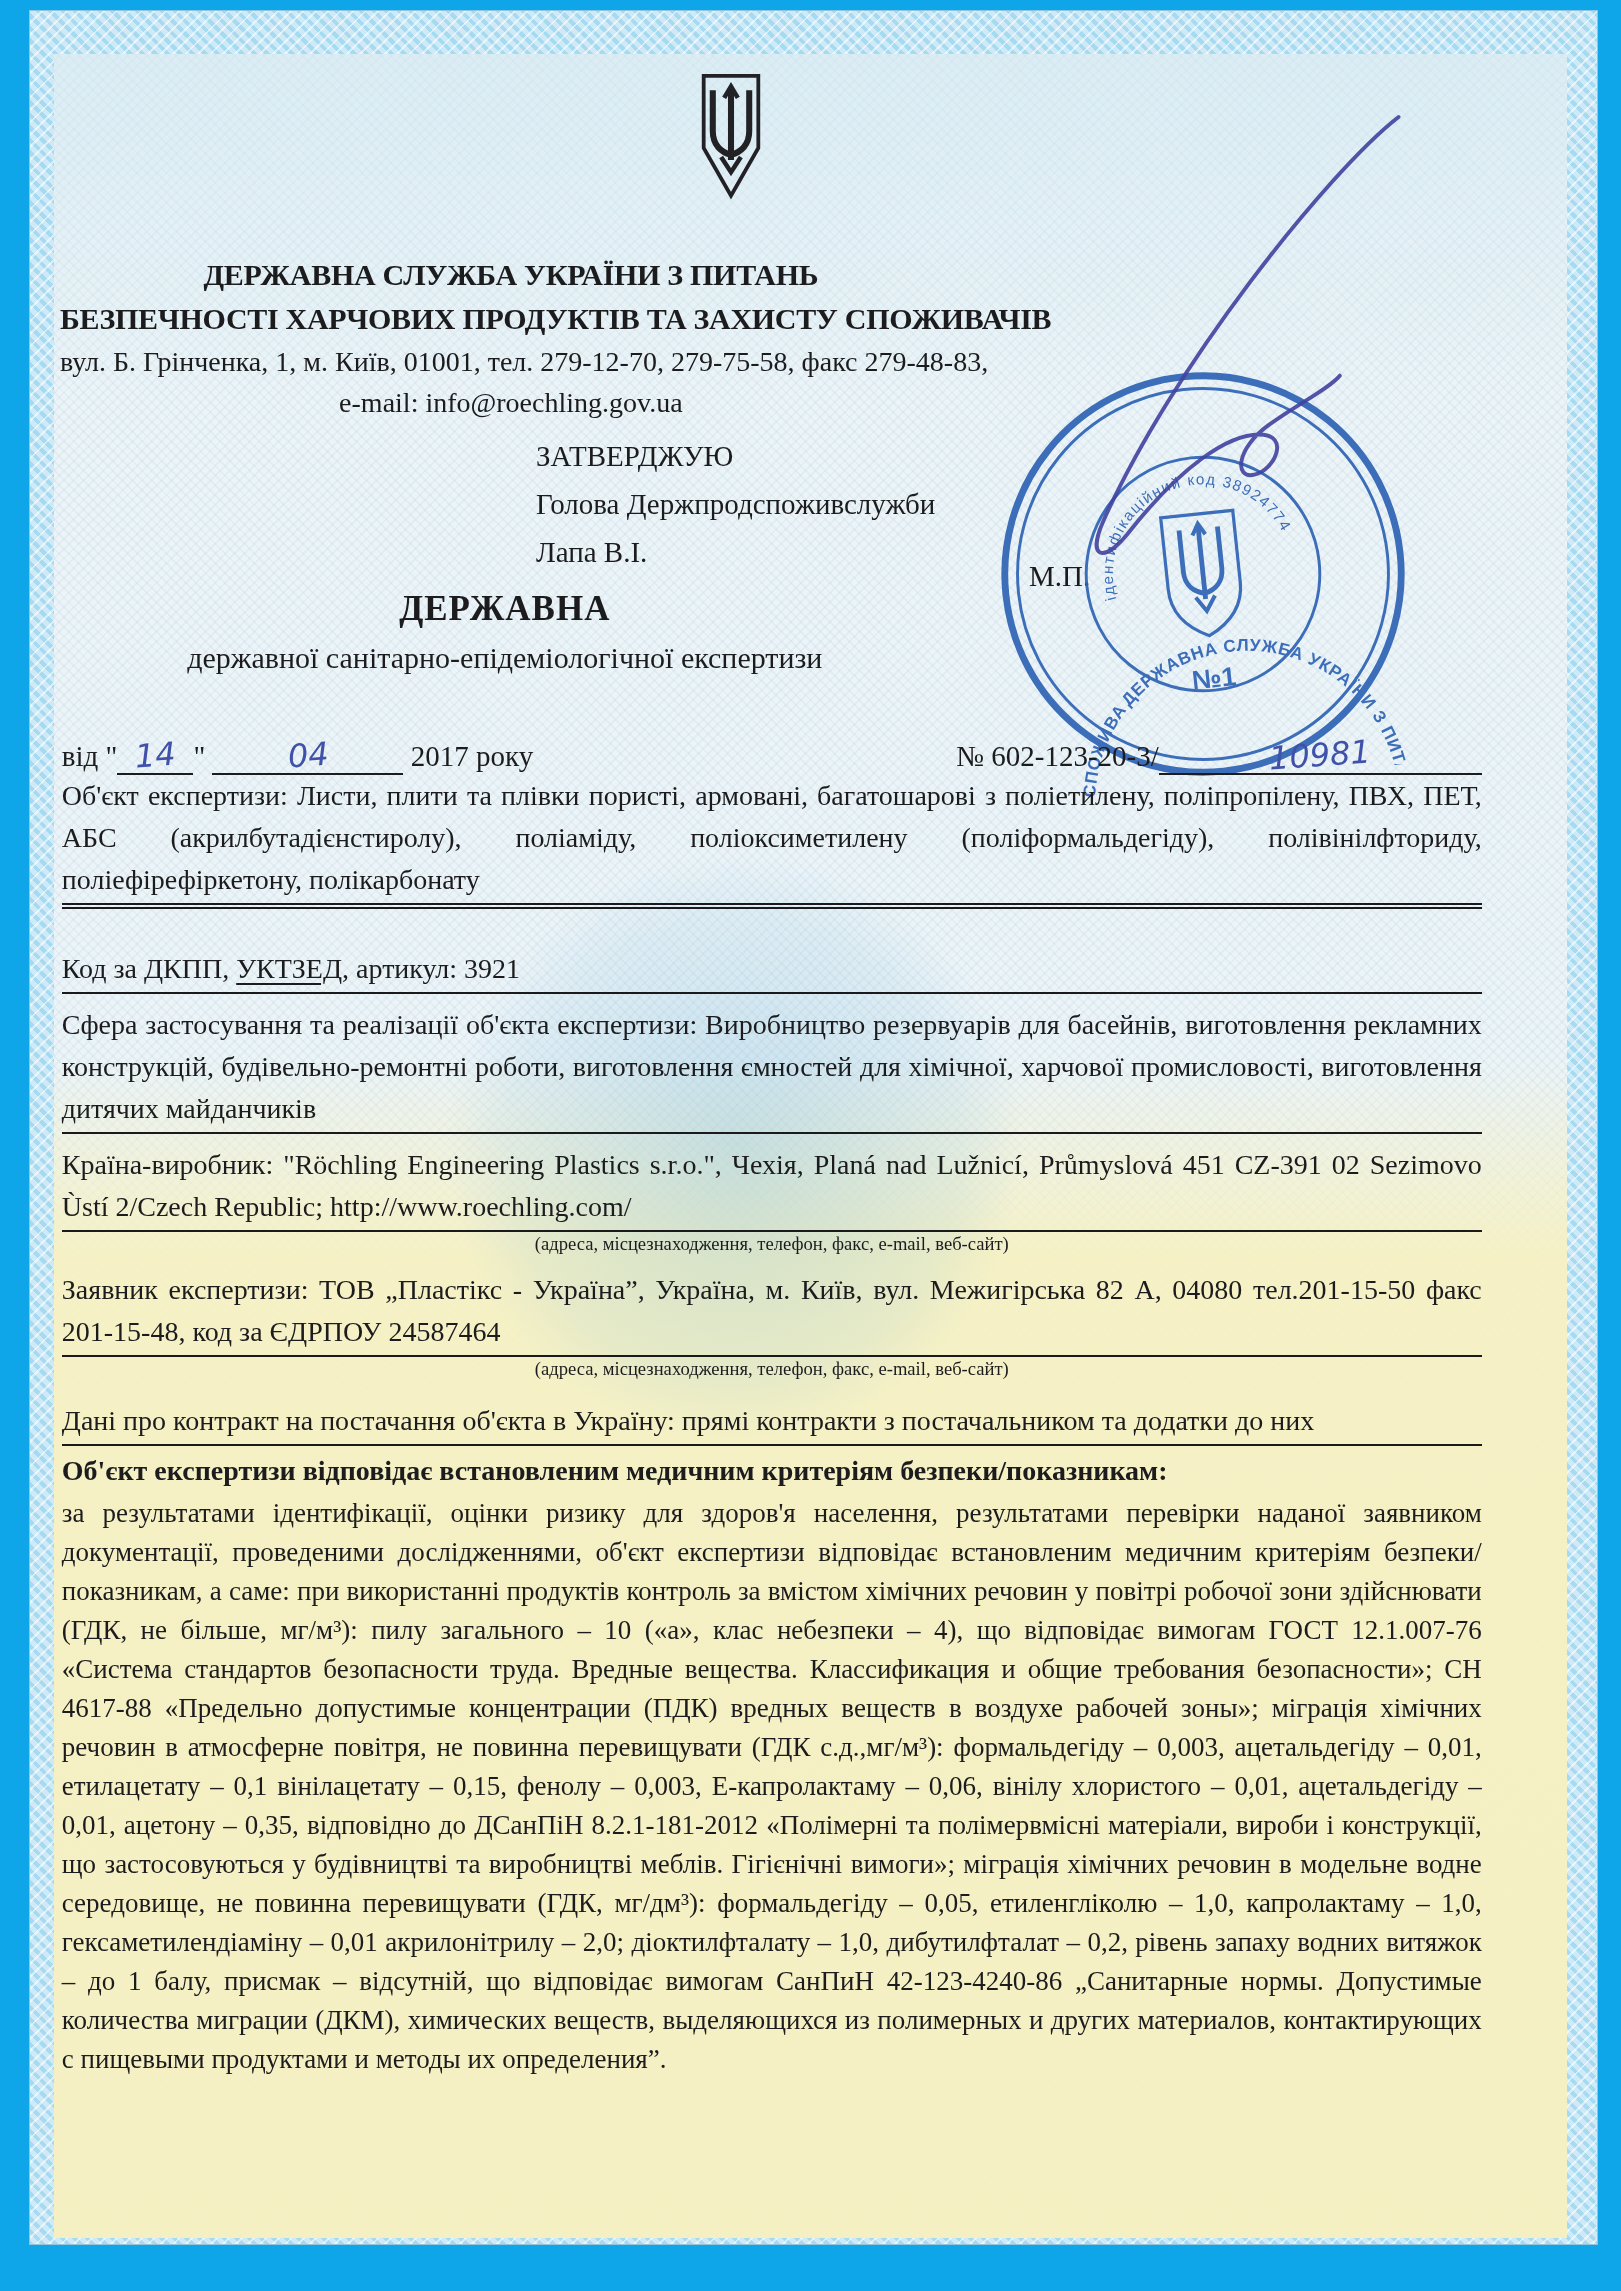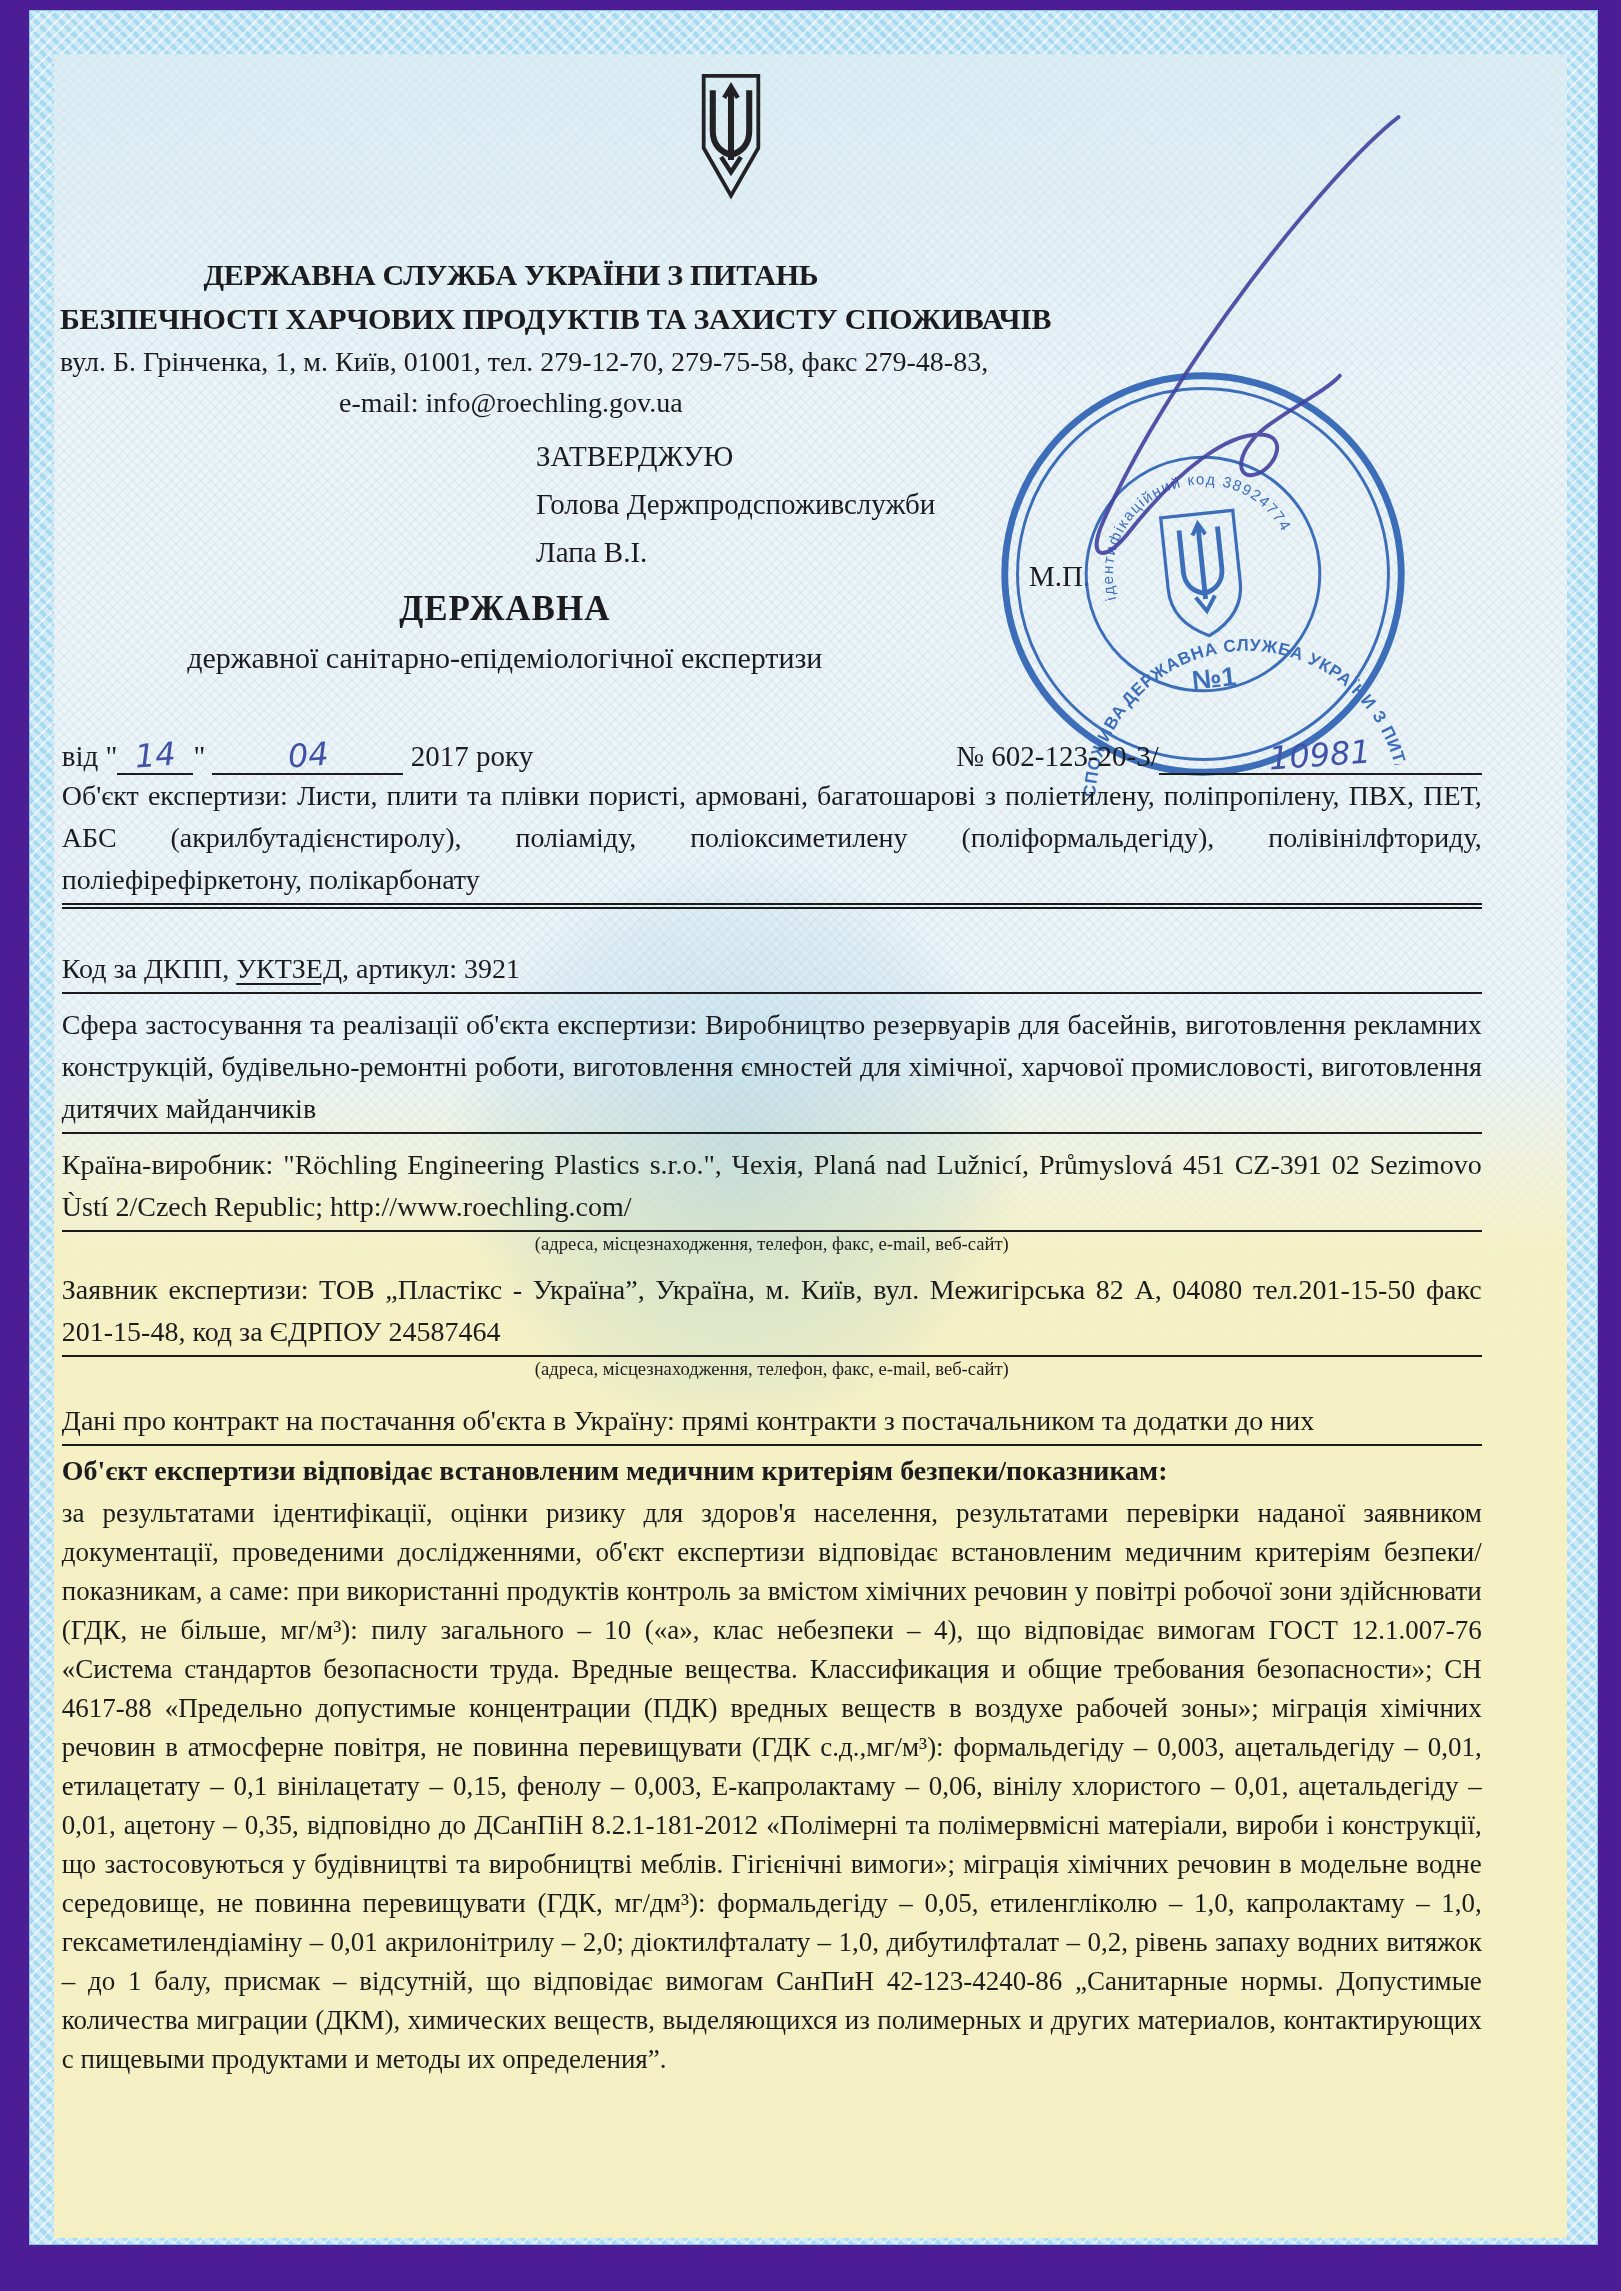--- a/index.html
+++ b/index.html
@@ -1,18 +1,18 @@
 <!DOCTYPE html>
 <html><head>
 <meta charset="utf-8">
 <style>
   html,body{margin:0;padding:0;background:#e8e8e8;}
   #page{
     position:relative;width:1621px;height:2292px;margin:0 auto;
-    background:#4c1d95;overflow:hidden;
+    background:#0ea5e9;overflow:hidden;
     font-family:"Liberation Serif",serif;color:#1c1c1e;
   }
   
   .frame{
     position:absolute;left:29px;top:9.8px;right:23.5px;bottom:47px;
     background:
       repeating-linear-gradient(135deg, rgba(255,255,255,.55) 0 2px, rgba(255,255,255,0) 2px 8.8px),
       repeating-linear-gradient(45deg, #a6daf0 0 3.9px, #cfeaf6 3.9px 8.8px);
     box-shadow:inset 0 0 0 1px #8fc6dd;
   }

